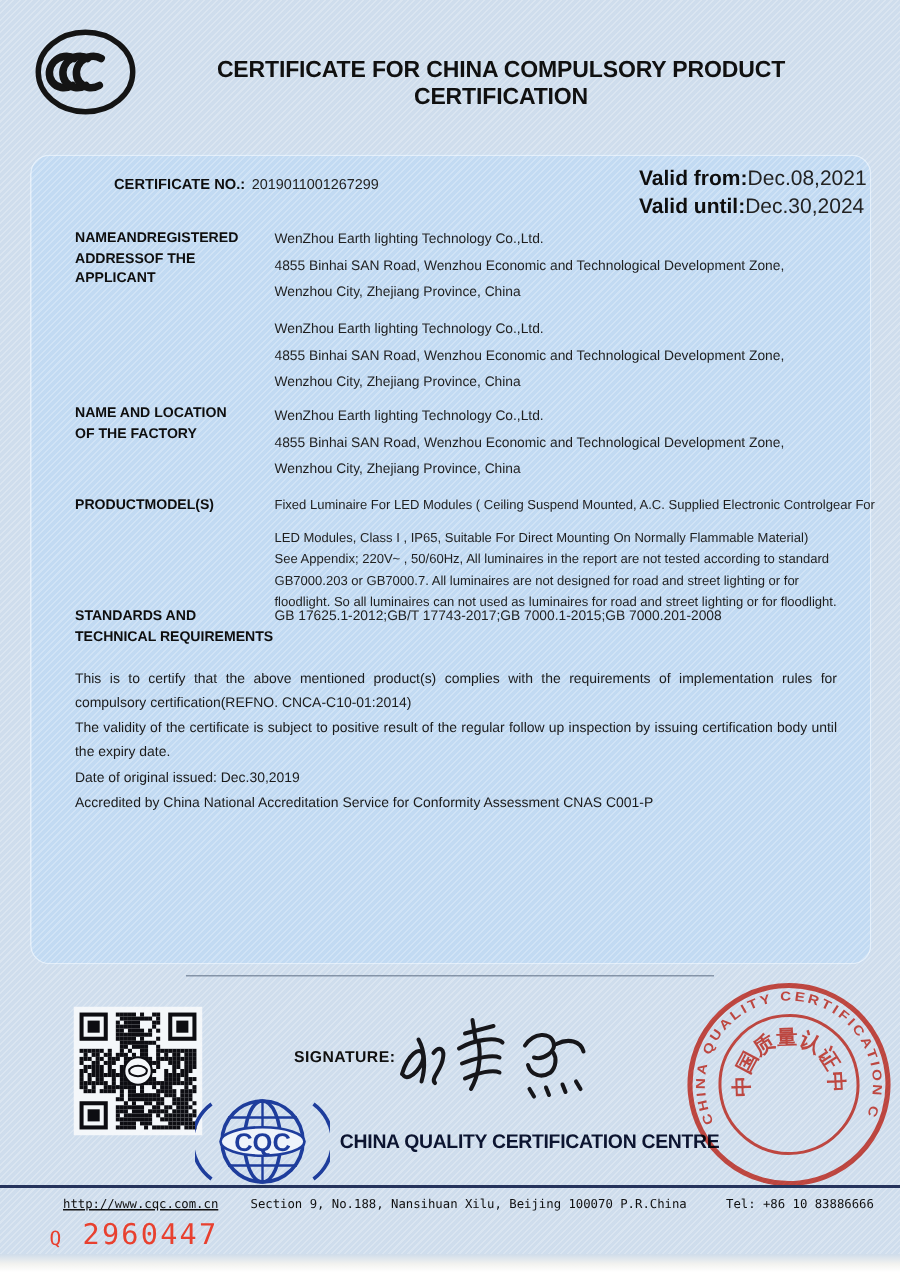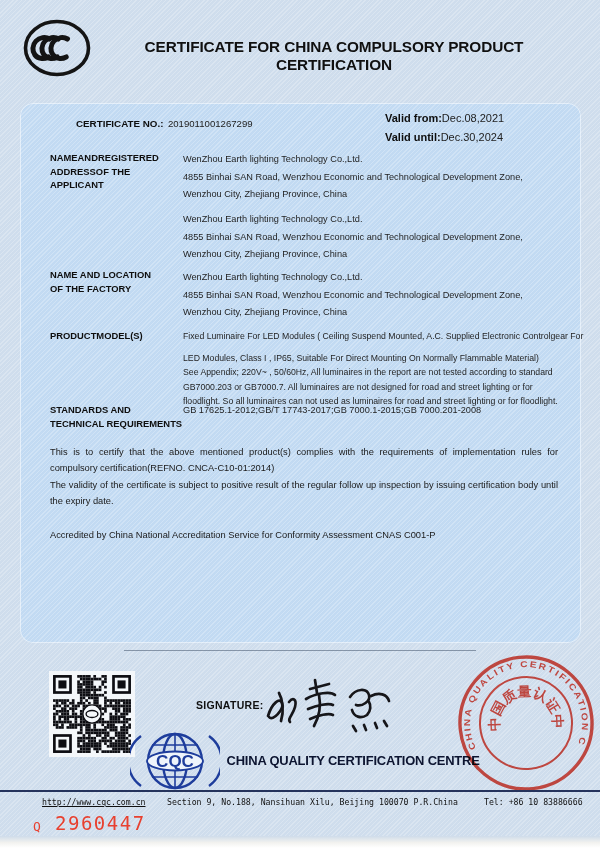--- a/index.html
+++ b/index.html
@@ -31,21 +31,21 @@
     border-radius:13px;
     box-shadow:0 0 0 1px rgba(255,255,255,.55) inset;
   }
   .lbl{font-weight:700;font-size:9.4px;line-height:13.5px;color:#0e0e0e;}
   .val{font-size:9.2px;line-height:17.5px;color:#1f1f1f;}
   .val .company{display:block;}
   .small-line{font-size:8.7px;line-height:14.5px;color:#1f1f1f;}
   .para{font-size:9.3px;line-height:16.2px;color:#1a1a1a;text-align:justify;}
   .certno-label{font-weight:700;font-size:9.8px;color:#0e0e0e;}
   .certno-value{font-size:9.6px;color:#222;}
-  .validity-line{font-size:11px;color:#222;line-height:19px;white-space:nowrap;}
+  .validity-line{font-size:14px;color:#222;line-height:19px;white-space:nowrap;padding-left:41px;}
   .validity-line b{font-weight:700;color:#0e0e0e;}
   
   .qr-note{font-size:7.6px;color:#27303f;text-align:center;width:600px;letter-spacing:0.1px;}
   .note-rule{height:1px;background:rgba(70,85,110,.55);}
   .sig-label{font-weight:700;font-size:10.5px;letter-spacing:0.3px;color:#101010;}
   .issuer-name{font-weight:700;font-size:13.2px;letter-spacing:-0.2px;color:#0c1430;transform:scaleX(0.98);white-space:nowrap;}
   .footer-rule{height:2px;background:#25335c;width:600px;}
   .mono{font-family:"DejaVu Sans Mono","Liberation Mono",monospace;}
   .footer-text{font-size:8.2px;color:#101010;white-space:nowrap;}
   .serial-q{font-size:13px;color:#e8402f;}
@@ -116,20 +116,21 @@
     </div>
 
     <div class="abs lbl" style="left:30px;top:300px;width:140px;">
       <div>STANDARDS AND</div>
       <div>TECHNICAL REQUIREMENTS</div>
     </div>
     <div class="abs val" style="left:163px;top:301px;width:380px;line-height:13px;">GB 17625.1-2012;GB/T 17743-2017;GB 7000.1-2015;GB 7000.201-2008</div>
 
     <div class="abs para" style="left:30px;top:341px;width:508px;">This is to certify that the above mentioned product(s) complies with the requirements of implementation rules for compulsory certification(REFNO. CNCA-C10-01:2014)</div>
     <div class="abs para" style="left:30px;top:374px;width:508px;">The validity of the certificate is subject to positive result of the regular follow up inspection by issuing certification body until the expiry date.</div>
+    <div class="abs para" style="left:30px;top:407px;width:508px;">Date of original issued: Dec.30,2019</div>
     <div class="abs para" style="left:30px;top:424px;width:508px;">Accredited by China National Accreditation Service for Conformity Assessment CNAS C001-P</div>
   </div>
 
   <div class="abs note-rule" style="left:124px;top:650px;width:352px;"></div>
 
   <svg class="abs" style="left:49px;top:671px;" width="86" height="86" viewBox="-1.5 -1.5 32 32">
     <rect x="-1.5" y="-1.5" width="32" height="32" fill="#f4f7fa"></rect>
     <g fill="#0d0d12">
       <rect x="0" y="0" width="7" height="7"></rect>
         <rect x="22" y="0" width="7" height="7"></rect>

